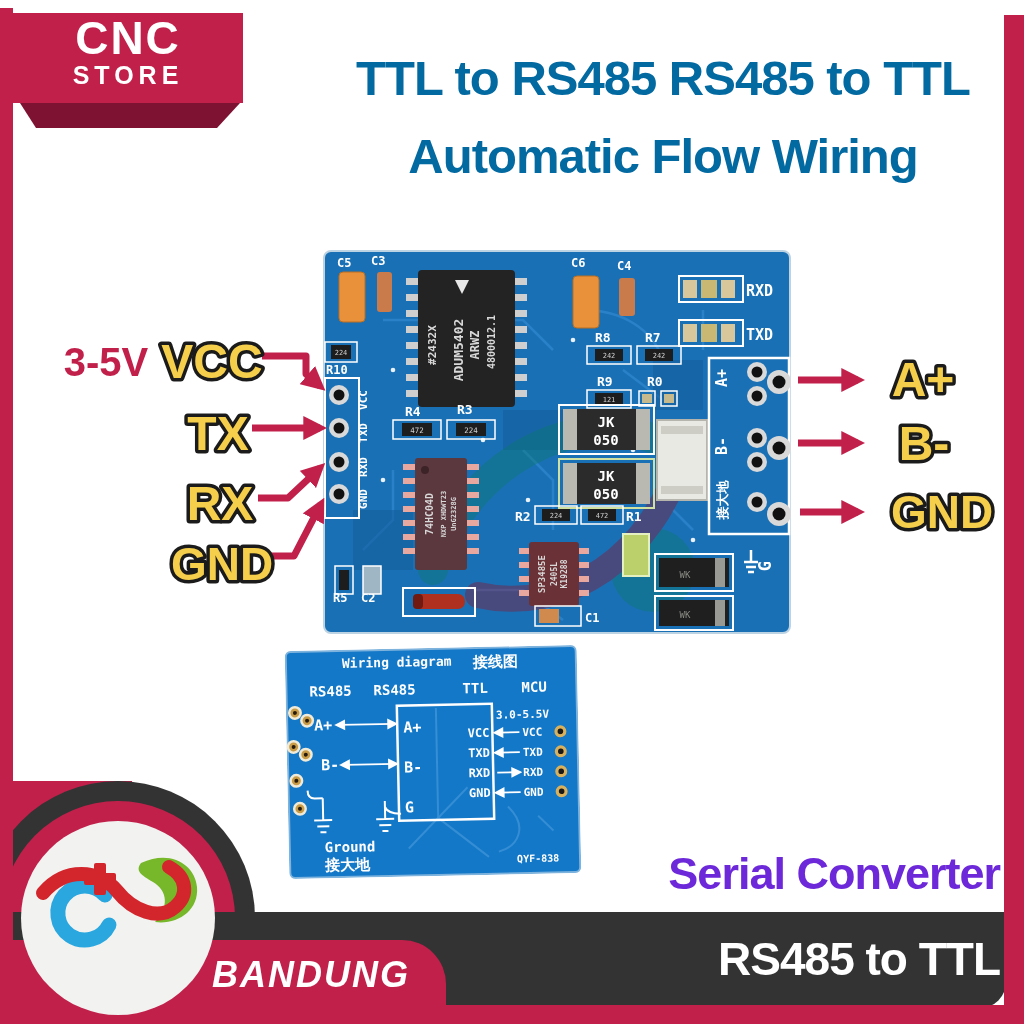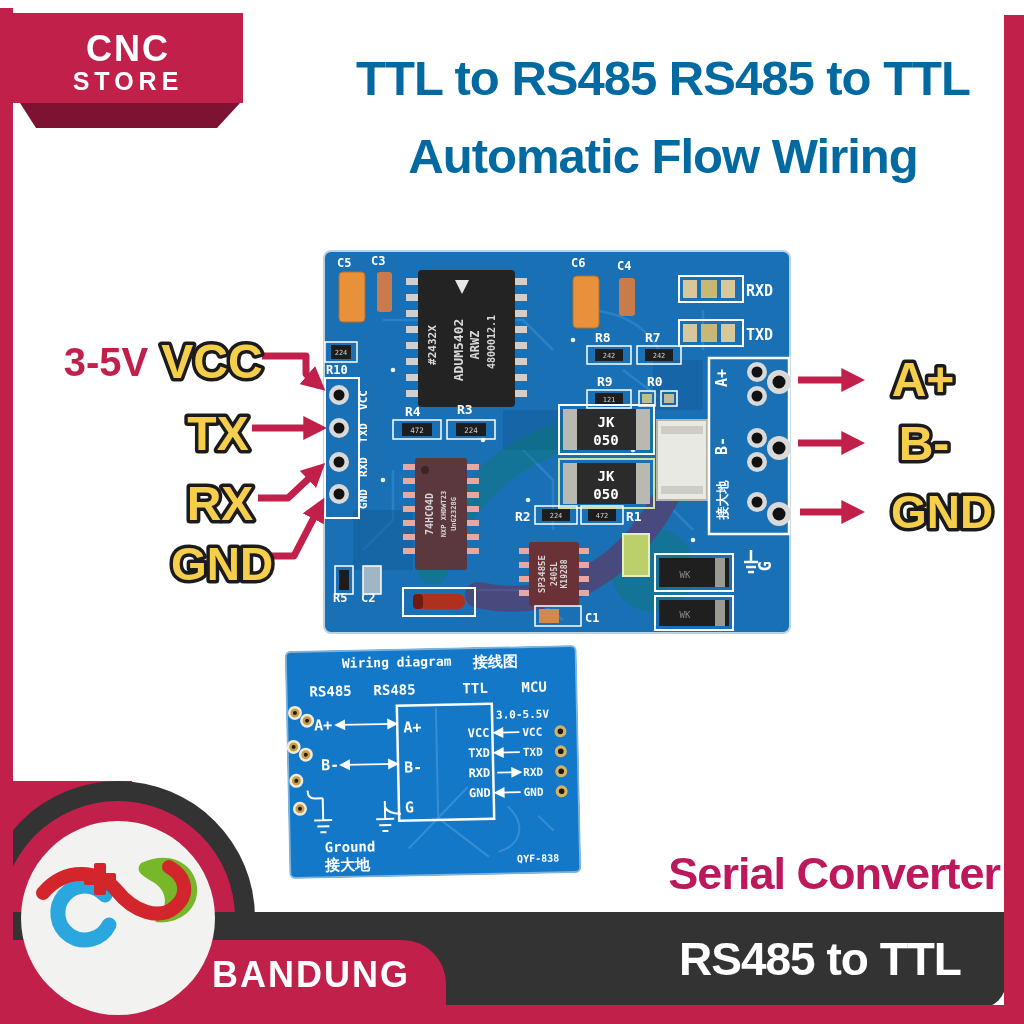--- a/index.html
+++ b/index.html
@@ -3,39 +3,39 @@
 <meta charset="utf-8">
 <style>
   html,body{margin:0;padding:0;background:#888;}
   .canvas{position:relative;width:1024px;height:1024px;background:#fff;overflow:hidden;
           font-family:"Liberation Sans",sans-serif;}
   .abs{position:absolute;}
   
   .strip{background:#C1204B;}
   
   .banner{left:13px;top:13px;width:230px;height:90px;background:#C1204B;color:#fff;text-align:center;}
-  .banner .l1{font-size:36px;font-weight:bold;letter-spacing:2px;line-height:1;margin-top:18px;}
+  .banner .l1{font-size:46px;font-weight:bold;letter-spacing:2px;line-height:1;margin-top:2px;}
   .banner .l2{font-size:25px;font-weight:bold;letter-spacing:5px;line-height:1;margin-top:2px;}
   .banner-fold{left:13px;top:103px;width:230px;height:25px;background:#7E1233;
                clip-path:polygon(7px 0,227px 0,204px 25px,23px 25px);}
   
   .title{color:#0369a1;font-weight:bold;text-align:center;letter-spacing:-1px;}
   .t1{left:318px;top:50px;width:690px;font-size:49px;}
   .t2{left:318px;top:128px;width:690px;font-size:49px;}
-  .serial{left:540px;top:848px;width:460px;font-size:45px;font-weight:bold;color:#be185d;text-align:right;letter-spacing:-1px;}
+  .serial{left:540px;top:848px;width:460px;font-size:45px;font-weight:bold;color:#6d28d9;text-align:right;letter-spacing:-1px;}
   
   .blob{left:0;top:781px;width:132px;height:243px;background:#C1204B;}
   .ring-dark{left:-19px;top:781px;width:274px;height:274px;border-radius:50%;background:#333333;}
   .ring-crimson{left:1px;top:801px;width:234px;height:234px;border-radius:50%;background:#C1204B;}
   .darkbar{left:0;top:912px;width:1006px;height:96px;background:#333333;border-radius:0 0 26px 0;}
   .lozenge{left:0;top:940px;width:446px;height:84px;background:#C1204B;border-top-right-radius:44px;}
   .bottomstrip{left:0;top:1005px;width:1024px;height:19px;background:#C1204B;}
   .whitecircle{left:21px;top:821px;width:194px;height:194px;border-radius:50%;background:#F2F2F0;}
-  .bandung{left:212px;top:954px;font-size:36px;font-weight:bold;color:#fff;letter-spacing:2px;}
-  .variant{left:640px;top:932px;width:360px;font-size:46px;font-weight:bold;color:#fff;text-align:center;letter-spacing:-1px;}
+  .bandung{left:212px;top:954px;font-size:36px;font-weight:bold;color:#fff;letter-spacing:2px;font-style:italic;}
+  .variant{left:640px;top:932px;width:360px;font-size:46px;font-weight:bold;color:#fff;text-align:right;letter-spacing:-1px;}
   
   svg text{font-family:"DejaVu Sans Mono",monospace;}
   .silk{fill:#ffffff;font-weight:bold;}
   .chiptxt{fill:#d8d8d8;font-weight:bold;}
   .callout-label{font-family:"Liberation Sans",sans-serif;font-weight:bold;fill:#F5CF4B;
                  stroke:#1b1b1b;stroke-width:7px;paint-order:stroke;stroke-linejoin:round;}
   .volt-label{font-family:"Liberation Sans",sans-serif;font-weight:bold;fill:#C1204B;
               stroke:#ffffff;stroke-width:6px;paint-order:stroke;stroke-linejoin:round;}
   .wire-silk{fill:#fff;font-weight:bold;font-family:"DejaVu Sans Mono",monospace;}
 </style>

